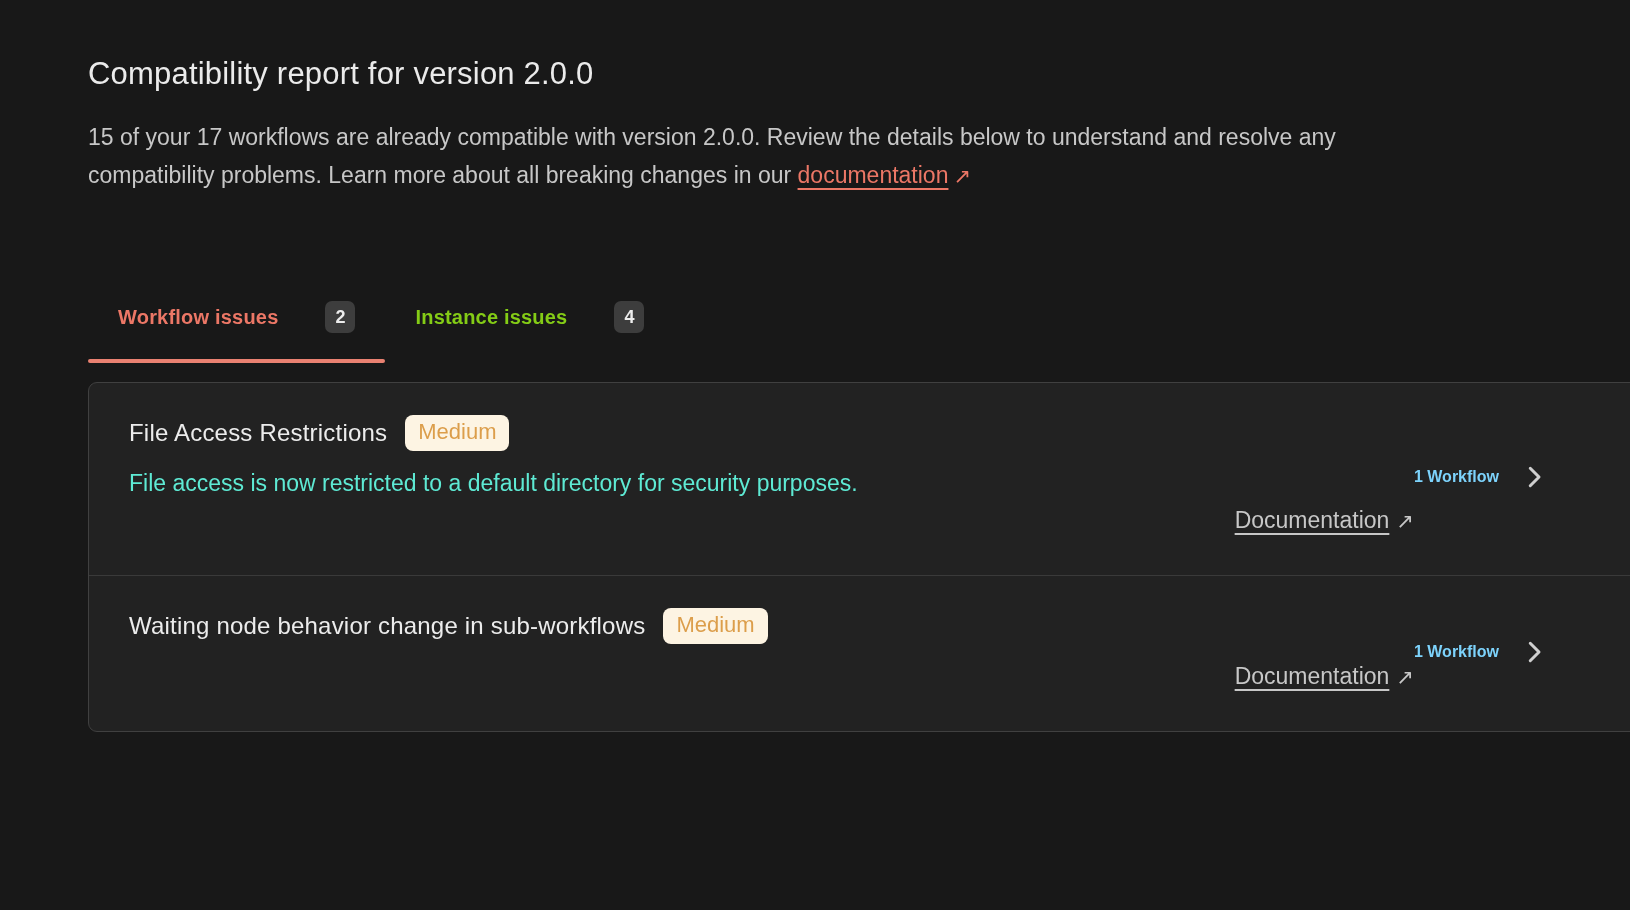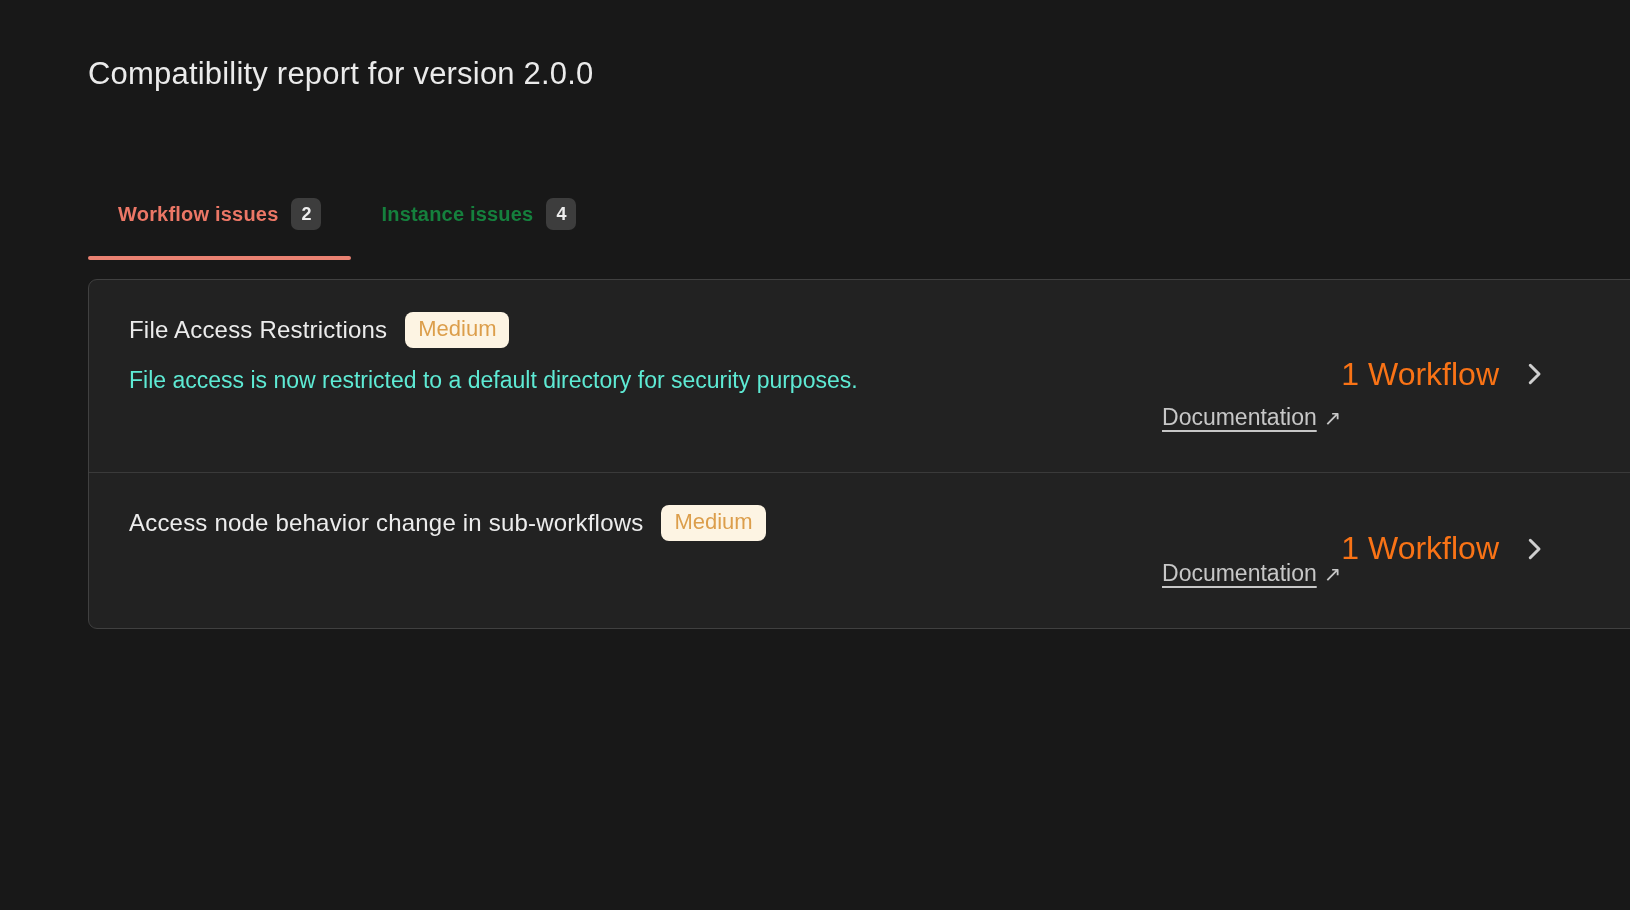--- a/index.html
+++ b/index.html
@@ -42,25 +42,26 @@
   .tabs {
     display: flex;
     margin-top: 98px;
   }
   .tab {
     position: relative;
     padding: 8px 30px 30px 30px;
     display: flex;
     align-items: center;
     cursor: pointer;
+    gap: 34px;
   }
   .tab-label {
     font-size: 20px;
     font-weight: 600;
-    color: #15803d;
+    color: #84cc16;
     letter-spacing: 0.2px;
   }
   .tab.active .tab-label { color: #ec7766; }
   .tab.active::after {
     content: "";
     position: absolute;
     left: 0; right: 0; bottom: 0;
     height: 4px;
     background: #e98171;
     border-radius: 2px;
@@ -133,41 +134,42 @@
     cursor: pointer;
   }
   .issue-doc .arrow { margin-left: 7px; font-size: 21px; color: #c7c7c7; }
   .issue-side {
     display: flex;
     align-items: center;
     margin-right: 118px;
     flex-shrink: 0;
   }
   .issue-count {
-    color: #f97316;
-    font-size: 32px;
-    font-weight: 400;
+    color: #7dd3fc;
+    font-size: 16px;
+    font-weight: 700;
     margin-right: 20px;
     white-space: nowrap;
   }
   .chevron-icon { display: inline-flex; align-items: center; }
   .divider {
     height: 1px;
     background: #3a3a3a;
     width: 100%;
   }
 </style>
 </head>
 <body>
 
 <div class="page">
   <div class="content">
 
     <h1 class="page-title">Compatibility report for version 2.0.0</h1>
 
+    <p class="intro"><span>15 of your 17 workflows are already compatible with version 2.0.0. Review the details below to understand and resolve any compatibility problems. Learn more about all breaking changes in our </span><a class="accent-link"><span class="link-text">documentation</span><span class="arrow">↗</span></a></p>
 
     <div class="tabs">
       <div class="tab active">
         <span class="tab-label">Workflow issues</span>
         <span class="count-badge">2</span>
       </div>
       <div class="tab">
         <span class="tab-label">Instance issues</span>
         <span class="count-badge">4</span>
       </div>
@@ -192,21 +194,21 @@
             </svg>
           </span>
         </div>
       </div>
 
       <div class="divider"></div>
 
       <div class="issue-row">
         <div class="issue-main">
           <div class="issue-title-line">
-            <span class="issue-title">Access node behavior change in sub-workflows</span>
+            <span class="issue-title">Waiting node behavior change in sub-workflows</span>
             <span class="severity-badge">Medium</span>
           </div>
           <div class="issue-doc"><a class="doc-link">Documentation</a><span class="arrow">↗</span></div>
         </div>
         <div class="issue-side">
           <span class="issue-count">1 Workflow</span>
           <span class="chevron-icon">
             <svg width="30" height="30" viewBox="0 0 24 24" fill="none">
               <path d="M9 5l7 7-7 7" stroke="#cfcfcf" stroke-width="2.4" stroke-linecap="round" stroke-linejoin="round"></path>
             </svg>

